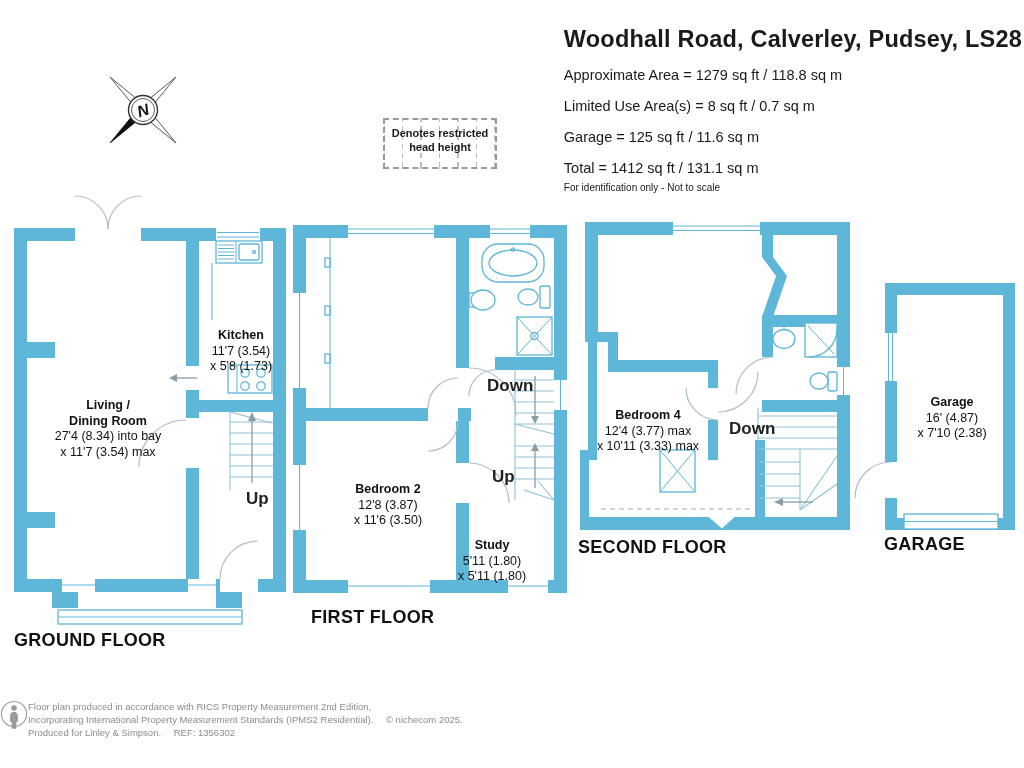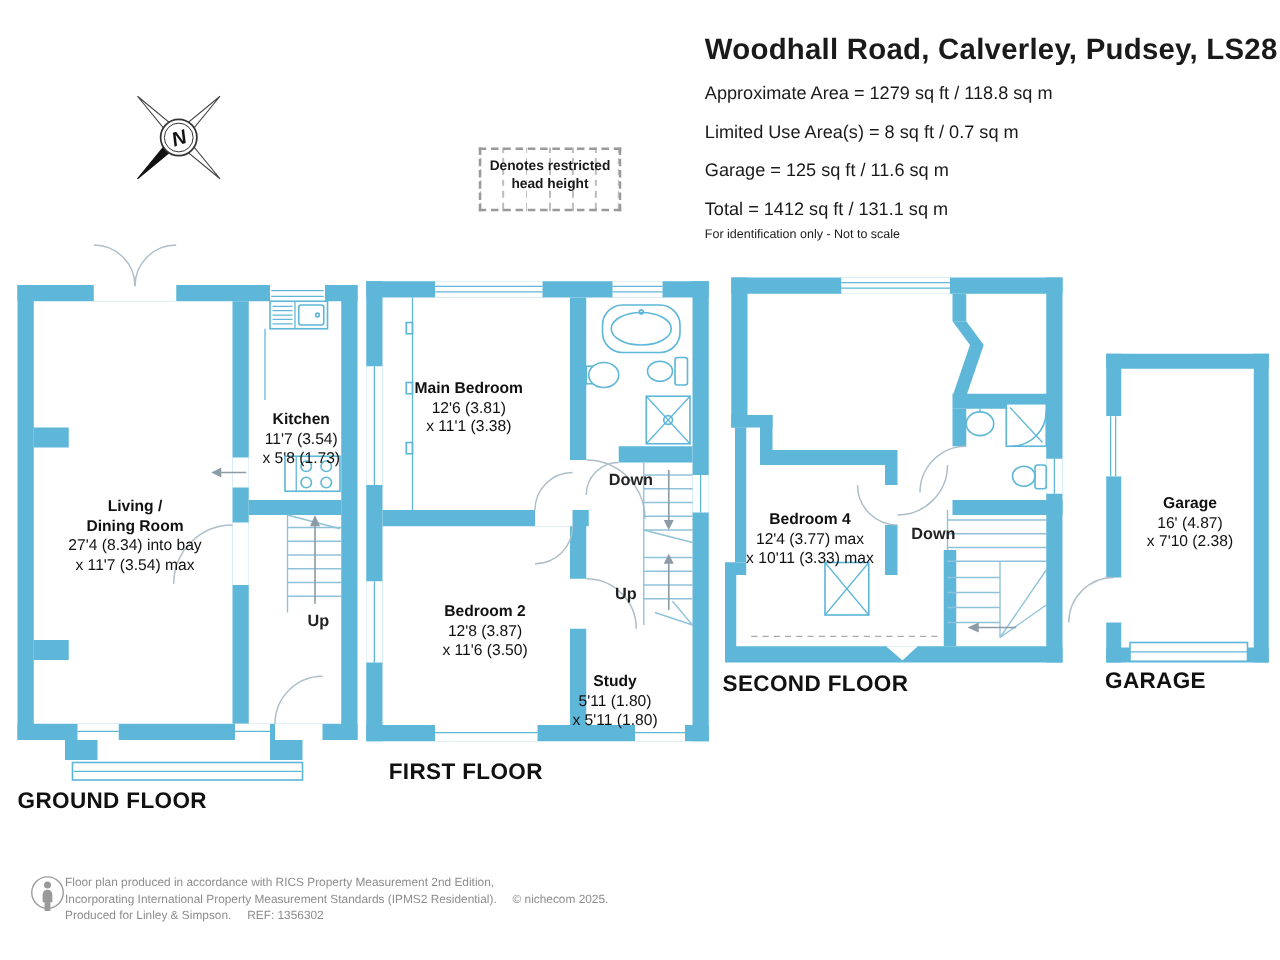--- a/index.html
+++ b/index.html
@@ -28,23 +28,23 @@
   .ln{stroke:#5EB6D8;stroke-width:1;fill:none;}
   .st{stroke:#8FC2DA;stroke-width:1.1;fill:none;}
   .arc{stroke:#AEBFC9;stroke-width:1.2;fill:none;}
   .arrow{stroke:#8C9CA6;stroke-width:1.3;fill:none;}
   .ah{fill:#8C9CA6;stroke:none;}
   .dash{stroke:#AAAAAA;stroke-width:1;stroke-dasharray:5 4;fill:none;}
   
   .roomlabel{position:absolute;text-align:center;font-size:12.5px;line-height:15.5px;color:#111;}
   .roomlabel .rn{font-weight:bold;}
   .floorlabel{position:absolute;font-weight:bold;font-size:18px;letter-spacing:.3px;color:#111;}
-  .updown{position:absolute;font-weight:bold;font-size:13px;color:#222;}
-  
-  #footer{position:absolute;left:24px;top:698px;}
+  .updown{position:absolute;font-weight:bold;font-size:17px;color:#222;}
+  
+  #footer{position:absolute;left:0;top:698px;}
   #footer-text{position:absolute;left:28px;top:2px;width:640px;font-size:9.5px;line-height:13px;color:#8c8c8c;white-space:nowrap;}
   .ftgap{margin-left:10px;}
 </style>
 </head>
 <body>
 
 <div id="canvas">
 
   <div id="header">
     <div id="title">Woodhall Road, Calverley, Pudsey, LS28</div>
@@ -331,25 +331,20 @@
     <div>x 11'7 (3.54) max</div>
   </div>
   <div class="roomlabel" style="left:196px;top:328px;width:90px;">
     <div class="rn">Kitchen</div>
     <div>11'7 (3.54)</div>
     <div>x 5'8 (1.73)</div>
   </div>
   <div class="updown" style="left:246px;top:489px;">Up</div>
   <div class="floorlabel" style="left:14px;top:630px;">GROUND FLOOR</div>
 
-  <div class="roomlabel" style="left:300px;top:303px;width:150px;">
-    <div class="rn">Main Bedroom</div>
-    <div>12'6 (3.81)</div>
-    <div>x 11'1 (3.38)</div>
-  </div>
   <div class="roomlabel" style="left:313px;top:482px;width:150px;">
     <div class="rn">Bedroom 2</div>
     <div>12'8 (3.87)</div>
     <div>x 11'6 (3.50)</div>
   </div>
   <div class="roomlabel" style="left:432px;top:538px;width:120px;">
     <div class="rn">Study</div>
     <div>5'11 (1.80)</div>
     <div>x 5'11 (1.80)</div>
   </div>

